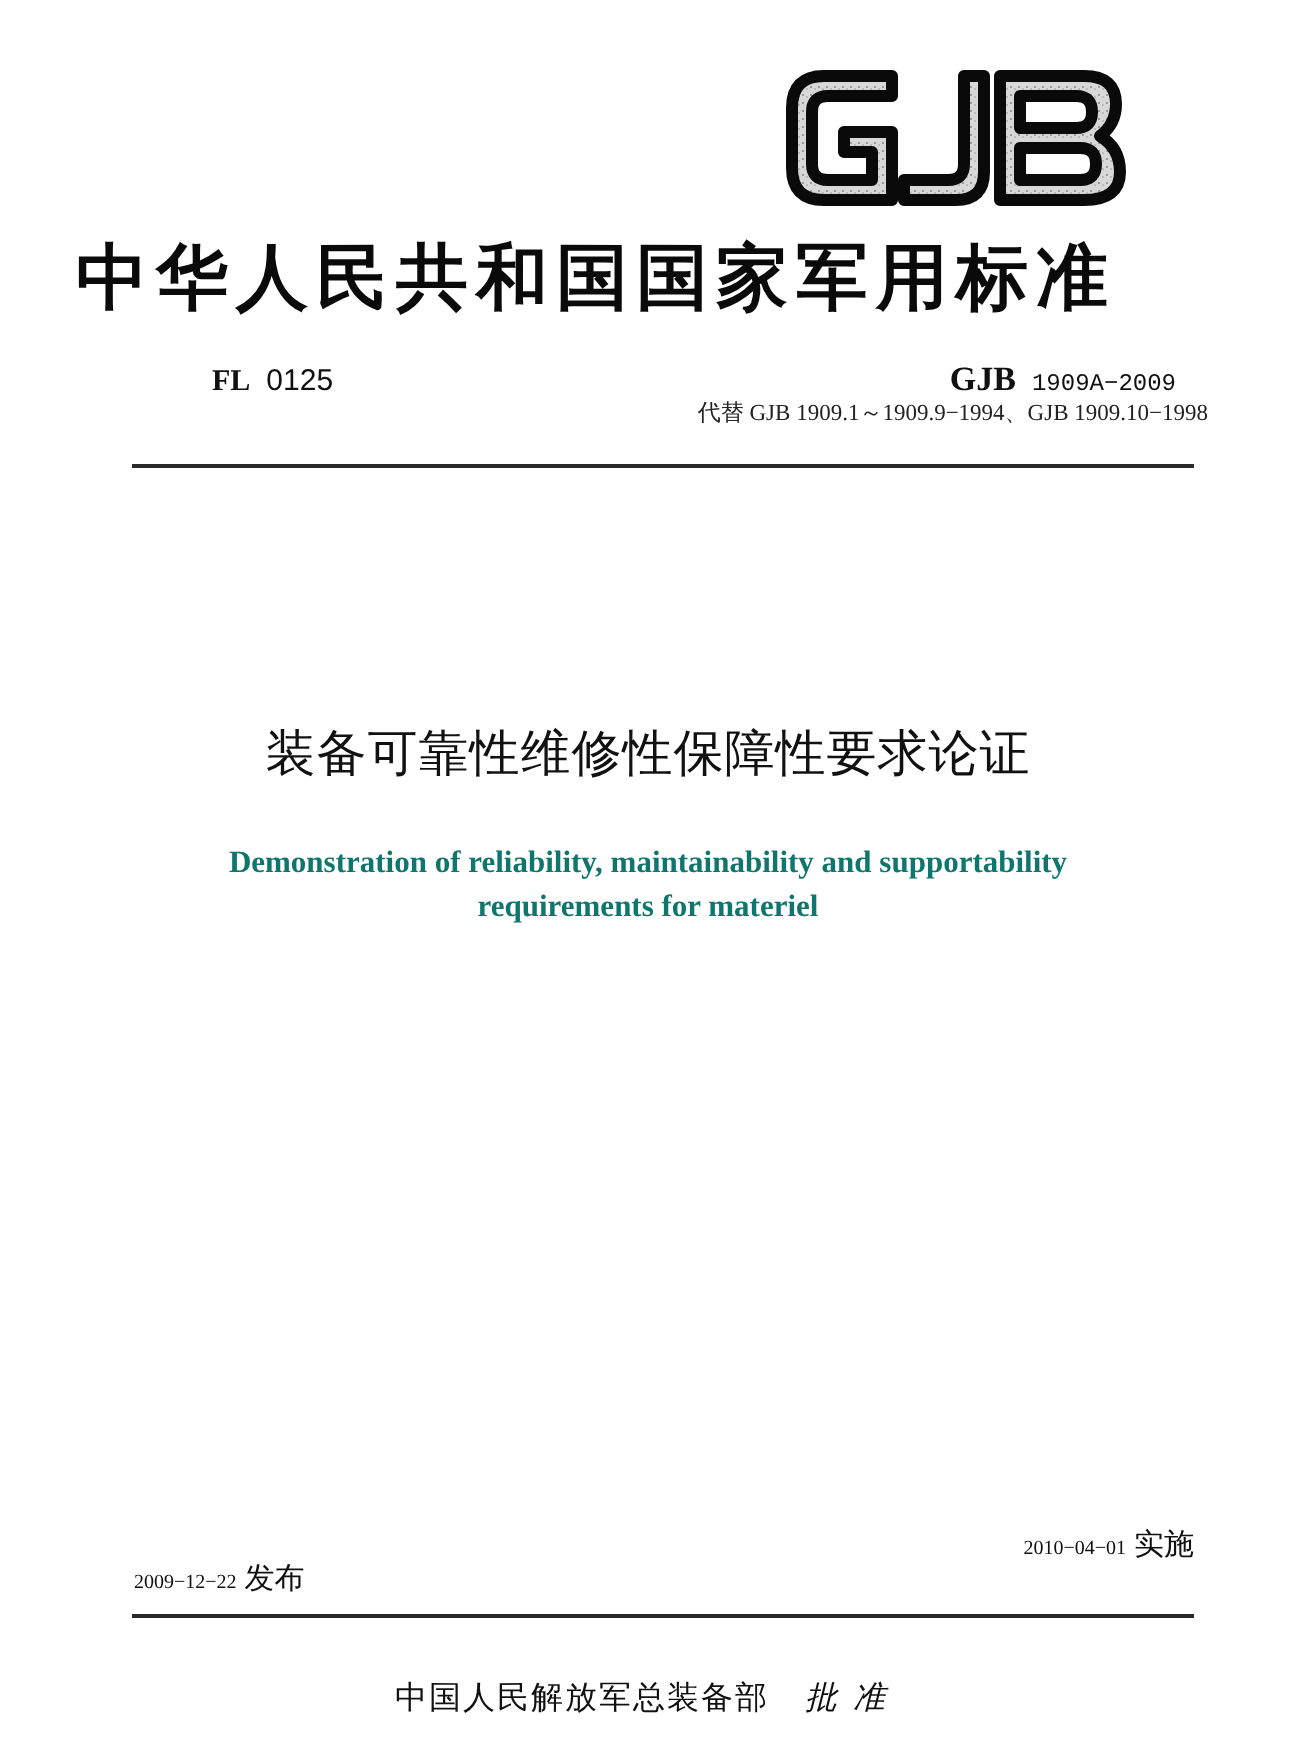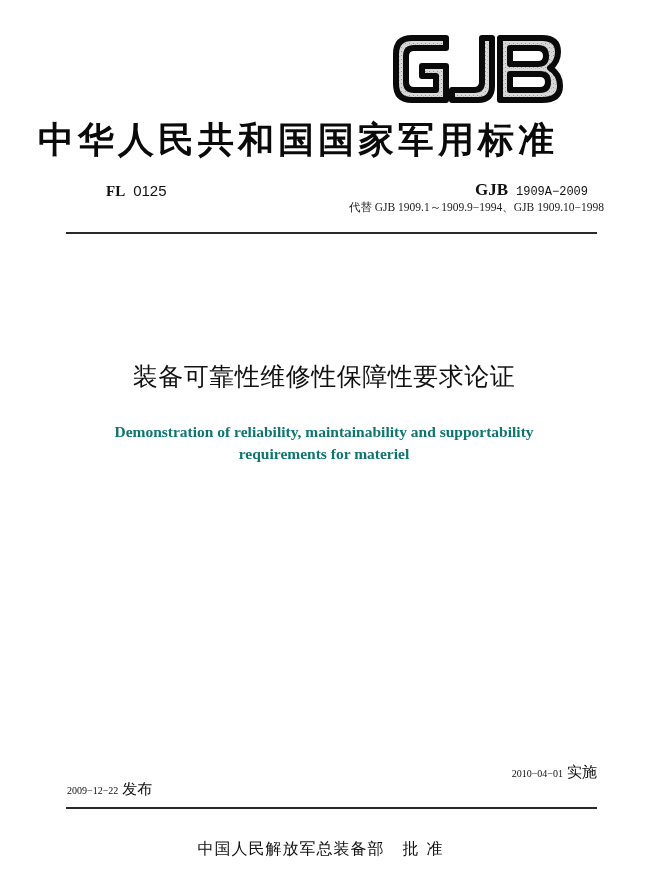--- a/index.html
+++ b/index.html
@@ -78,21 +78,21 @@
     #effective-date {
       right: 51px; top: 762px; font-size: 15px; line-height: 20px; text-align: center;
       font-family: "DejaVu Sans", sans-serif;
     }
     .date-val { font-family: Liberation Serif, serif; font-size: 10px; margin-right: 4px; }
 
     #approver {
       left: 0; width: 648px; top: 838px; text-align: center;
       font-size: 16px; line-height: 22px; letter-spacing: 1px;
     }
-    #approver .action { margin-left: 18px; letter-spacing: 8px; }
+    #approver .action { margin-left: 18px; letter-spacing: 8px; font-style: italic; }
   </style>
 </head>
 <body>
 
 <div id="logo" class="abs">
   <svg viewBox="0 0 172 70" xmlns="http://www.w3.org/2000/svg">
     <defs>
       <pattern id="grain" width="4" height="4" patternUnits="userSpaceOnUse">
         <rect width="4" height="4" fill="#d8d8d8"></rect>
         <rect x="1" y="1" width="1" height="1" fill="#9a9a9a"></rect>

